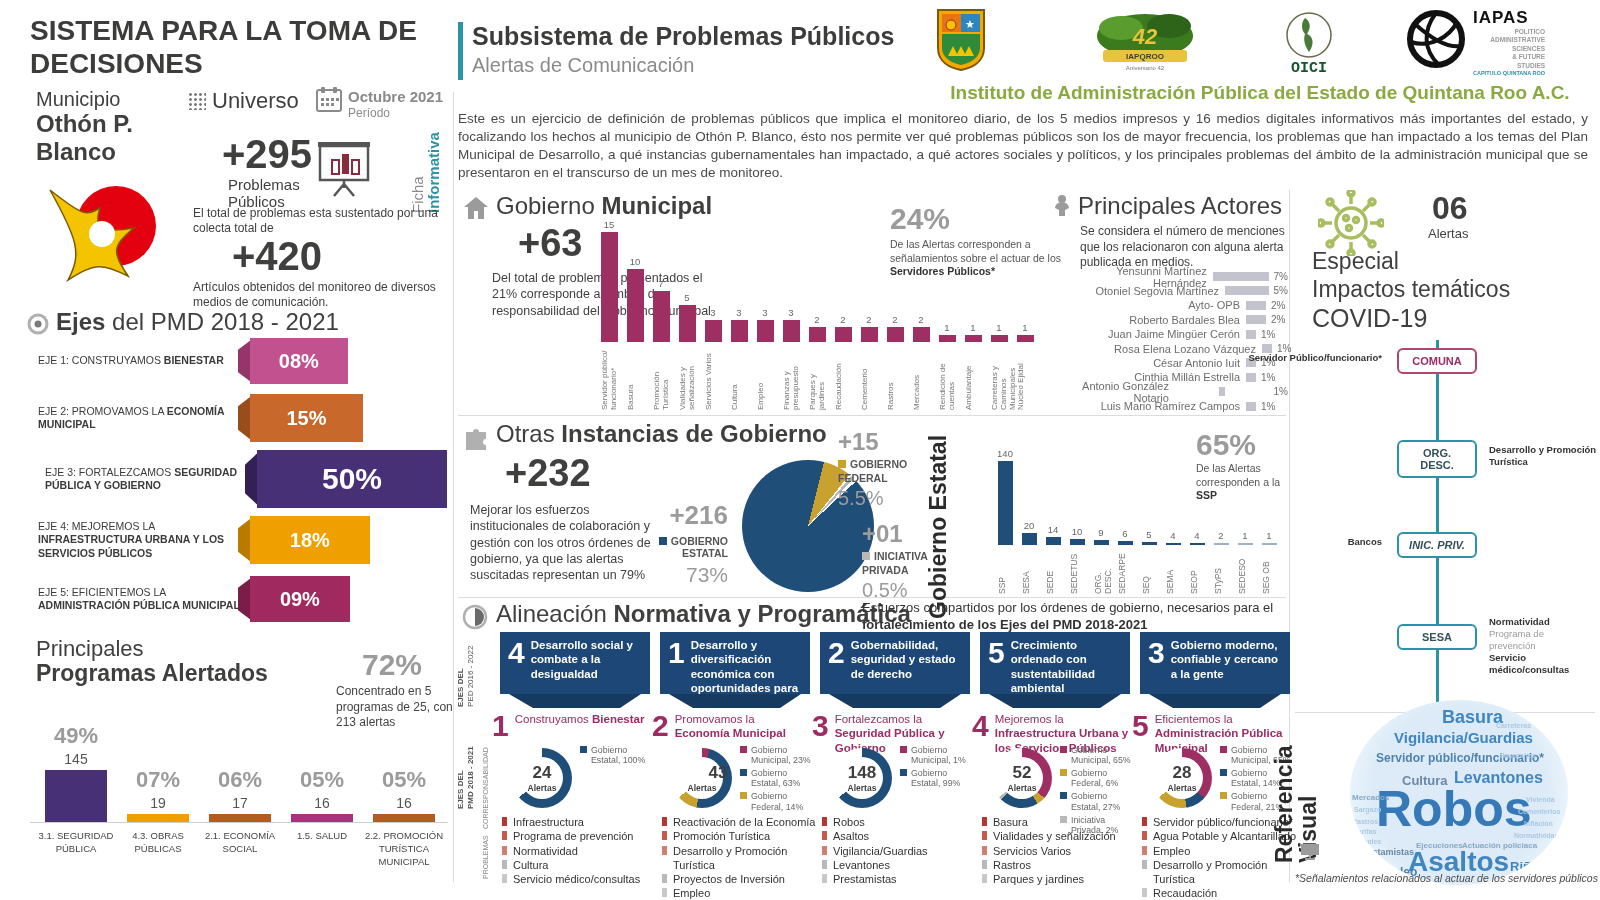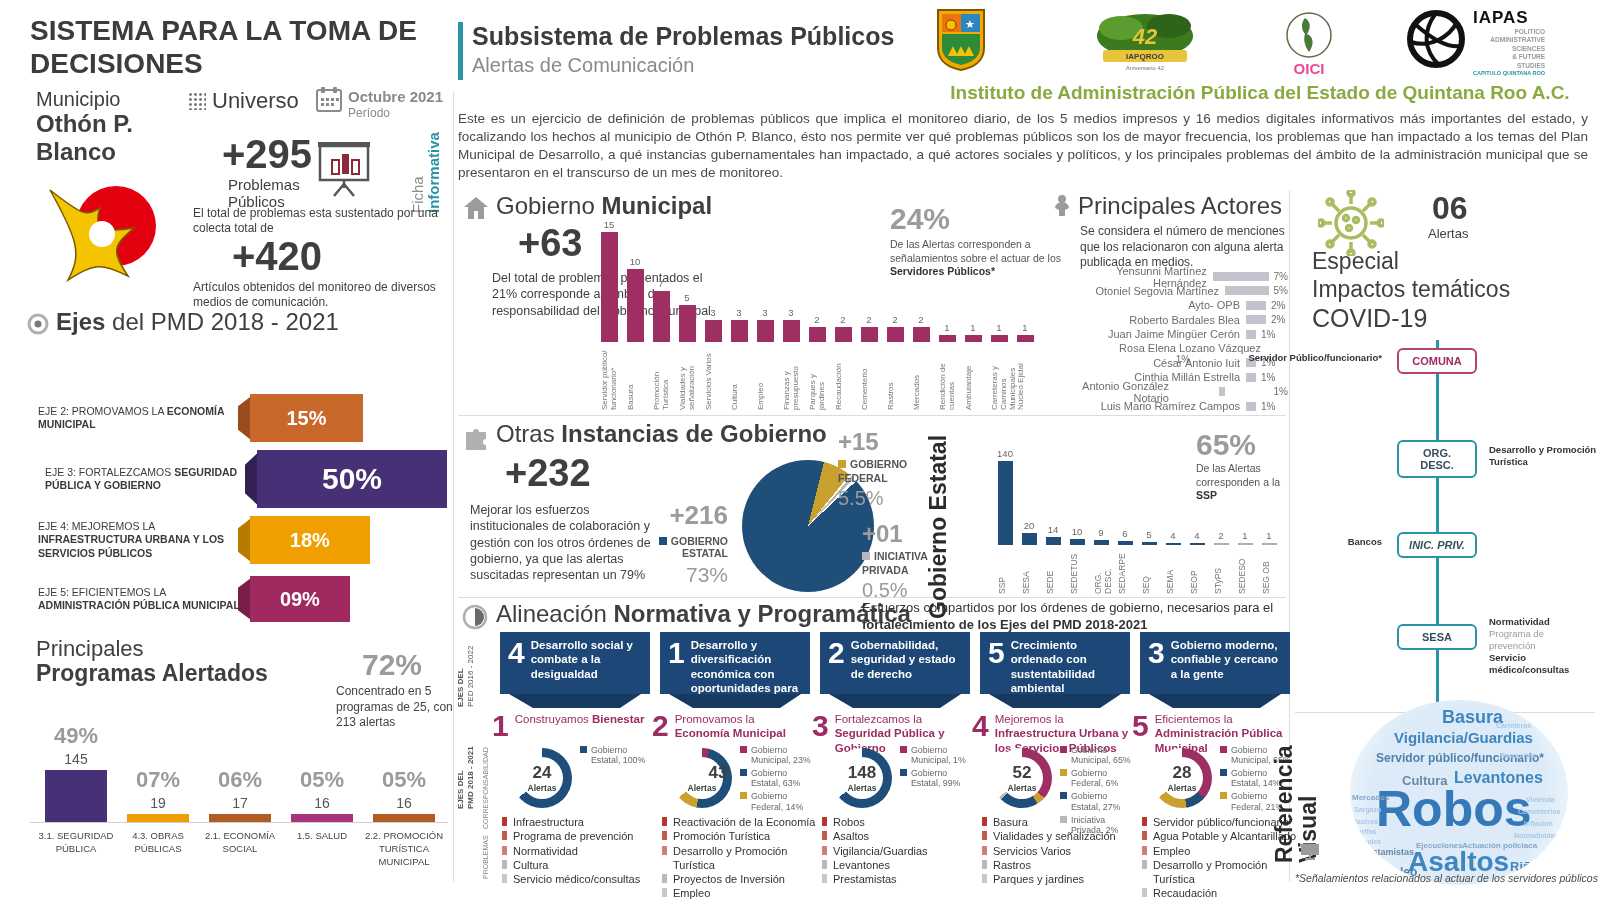--- a/index.html
+++ b/index.html
@@ -118,20 +118,26 @@
   <svg width="24" height="24" viewBox="0 0 24 24">
     <circle cx="12" cy="12" r="9" fill="none" stroke="#b0b0b0" stroke-width="3"></circle>
     <circle cx="12" cy="12" r="3.5" fill="#7a7a7a"></circle>
   </svg>
 </div>
 <div class="abs" style="left:56px;top:308px;font-size:24px;">
   <span class="b">Ejes</span><span> del PMD 2018 - 2021</span>
 </div>
 
 <div class="abs" style="left:38px;top:338px;width:414px;height:280px;">
+    <div class="ribbon-row" style="left: 0px; top: 0px; height: 46px; width: 414px;">
+      <div class="ribbon-label"><span>EJE 1:  CONSTRUYAMOS </span><b>BIENESTAR</b></div>
+      <div class="ribbon-bar" style="width: 97.6px; height: 100%; background: rgb(194, 81, 143); --dk: #96356b;">
+        <div class="b" style="font-size: 20px;">08%</div>
+      </div>
+    </div>
     <div class="ribbon-row" style="left: 0px; top: 56px; height: 48px; width: 414px;">
       <div class="ribbon-label"><span>EJE 2:  PROMOVAMOS LA </span><b>ECONOMÍA MUNICIPAL</b></div>
       <div class="ribbon-bar" style="width: 113px; height: 100%; background: rgb(200, 104, 42); --dk: #9a4d1c;">
         <div class="b" style="font-size: 20px;">15%</div>
       </div>
     </div>
     <div class="ribbon-row" style="left: 7px; top: 112px; height: 58px; width: 414px;">
       <div class="ribbon-label"><span>EJE 3: FORTALEZCAMOS </span><b>SEGURIDAD PÚBLICA Y GOBIERNO</b></div>
       <div class="ribbon-bar" style="width: 190px; height: 100%; background: rgb(71, 48, 118); --dk: #332055;">
         <div class="b" style="font-size: 30px;">50%</div>
@@ -224,21 +230,21 @@
     <rect x="18" y="40" width="84" height="12" rx="3" fill="#e8c43a"></rect>
     <text x="60" y="49" font-size="8" font-weight="bold" fill="#3c3c3c" text-anchor="middle">IAPQROO</text>
     <text x="60" y="60" font-size="6" fill="#777" text-anchor="middle">Aniversario 42</text>
   </svg>
 </div>
 <div class="abs" style="left:1278px;top:10px;width:62px;height:66px;text-align:center;">
   <svg width="56" height="50" viewBox="0 0 56 50" style="margin:0 auto;">
     <circle cx="28" cy="25" r="22" fill="none" stroke="#6a6a4a" stroke-width="1.5"></circle>
     <path d="M24 8 C30 12 30 18 26 24 C32 26 34 34 28 42 C24 36 22 30 24 24 C20 20 20 12 24 8 Z" fill="#4a7a3a"></path>
   </svg>
-  <div class="b" style="font-size:15px;color:#ec4899;font-family:Liberation Sans, sans-serif;">OICI</div>
+  <div class="b" style="font-size:15px;color:#14532d;font-family:Liberation Mono, monospace;">OICI</div>
 </div>
 <div class="abs" style="left:1405px;top:8px;display:flex;">
   <svg width="62" height="62" viewBox="0 0 62 62">
     <circle cx="31" cy="31" r="26" fill="none" stroke="#111" stroke-width="6"></circle>
     <path d="M10 16 C30 34 44 40 56 38 M6 34 C24 40 44 30 52 14 M31 5 C18 22 18 42 34 57" fill="none" stroke="#111" stroke-width="4"></path>
   </svg>
   <div style="margin-left:6px;">
     <div class="b" style="font-size:17px;color:#111;letter-spacing:1px;">IAPAS</div>
     <div style="font-size:6.5px;color:#9a9a9a;font-weight:bold;text-align:right;line-height:1.3;">
         <div>POLITICO</div>
@@ -388,21 +394,21 @@
     <div class="actor-row" style="left: 0px; top: 43.2px; width: 210px; height: 13px;">
       <div class="actor-name">Roberto Bardales Blea</div>
       <div class="actor-bar" style="width: 20px;"></div>
       <div class="actor-pct">2%</div>
     </div>
     <div class="actor-row" style="left: 0px; top: 57.6px; width: 210px; height: 13px;">
       <div class="actor-name">Juan Jaime Mingüer Cerón</div>
       <div class="actor-bar" style="width: 10px;"></div>
       <div class="actor-pct">1%</div>
     </div>
-    <div class="actor-row" style="left: 0px; top: 72px; width: 210px; height: 13px; flex-direction: column;">
+    <div class="actor-row" style="left: 16px; top: 72px; width: 210px; height: 13px;">
       <div class="actor-name">Rosa Elena Lozano Vázquez</div>
       <div class="actor-bar" style="width: 10px;"></div>
       <div class="actor-pct">1%</div>
     </div>
     <div class="actor-row" style="left: 0px; top: 86.4px; width: 210px; height: 13px;">
       <div class="actor-name">César Antonio Iuit</div>
       <div class="actor-bar" style="width: 10px;"></div>
       <div class="actor-pct">1%</div>
     </div>
     <div class="actor-row" style="left: 0px; top: 100.8px; width: 210px; height: 13px;">

